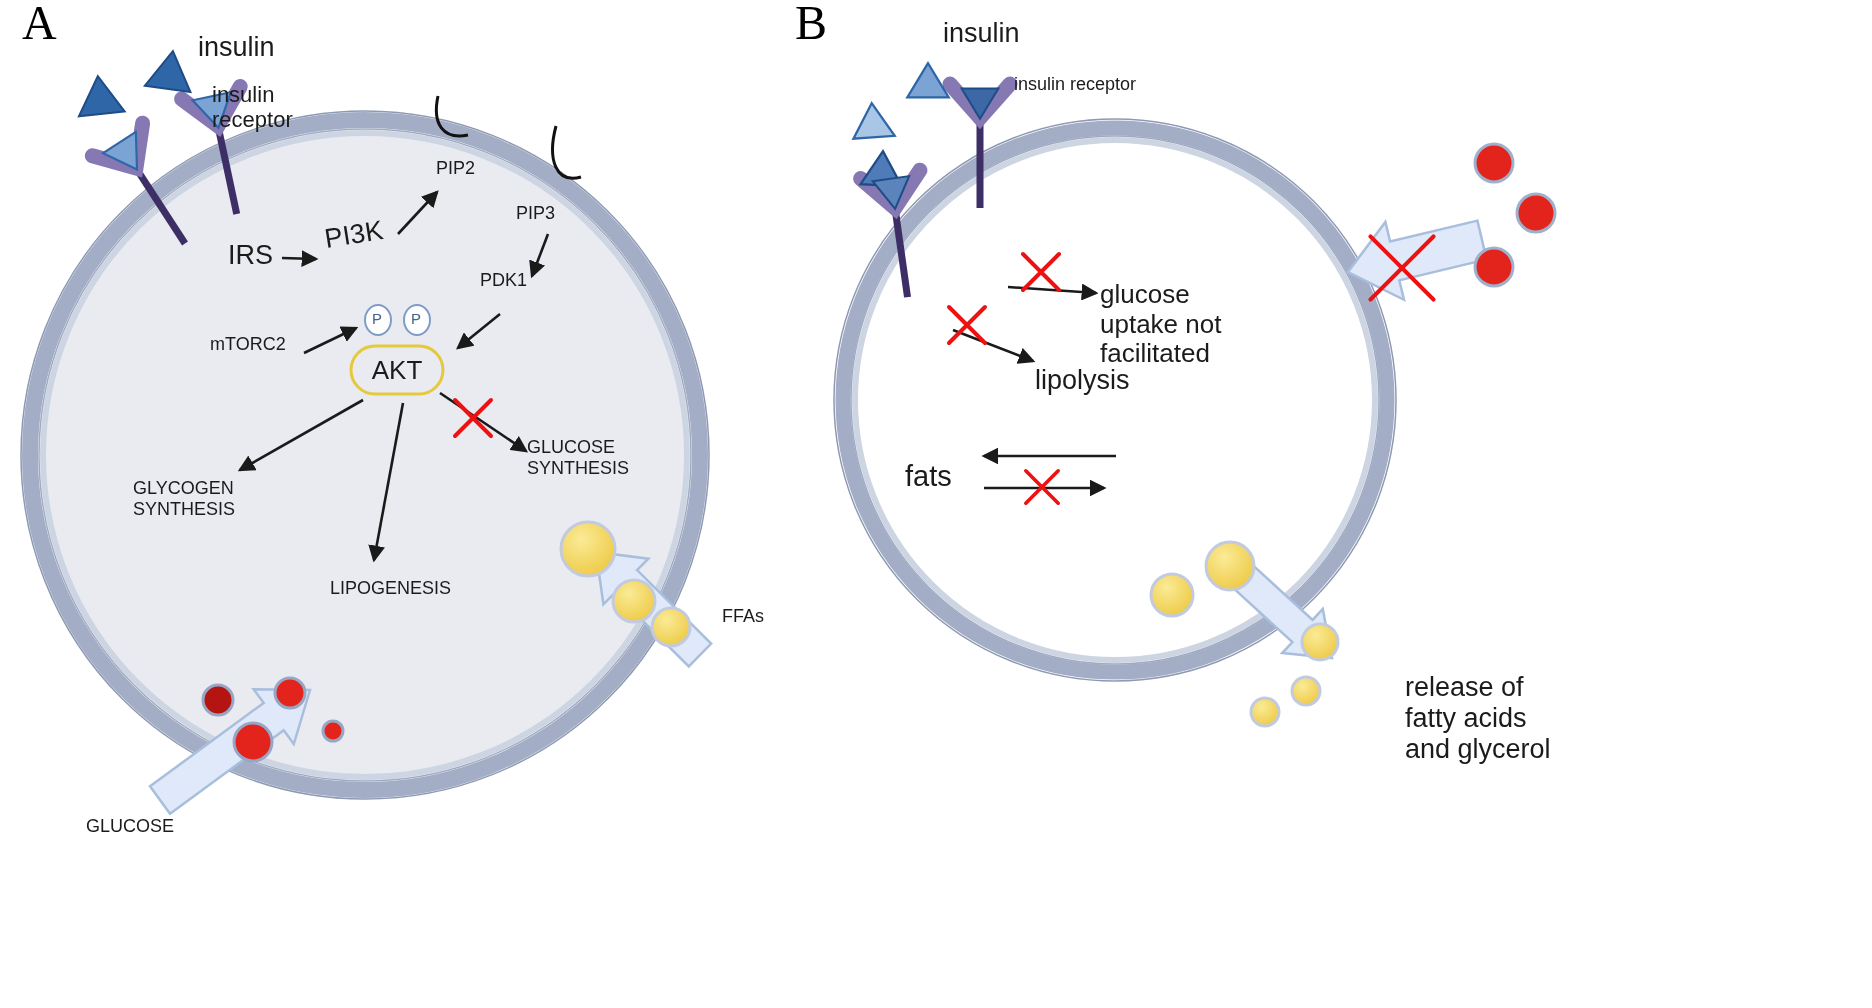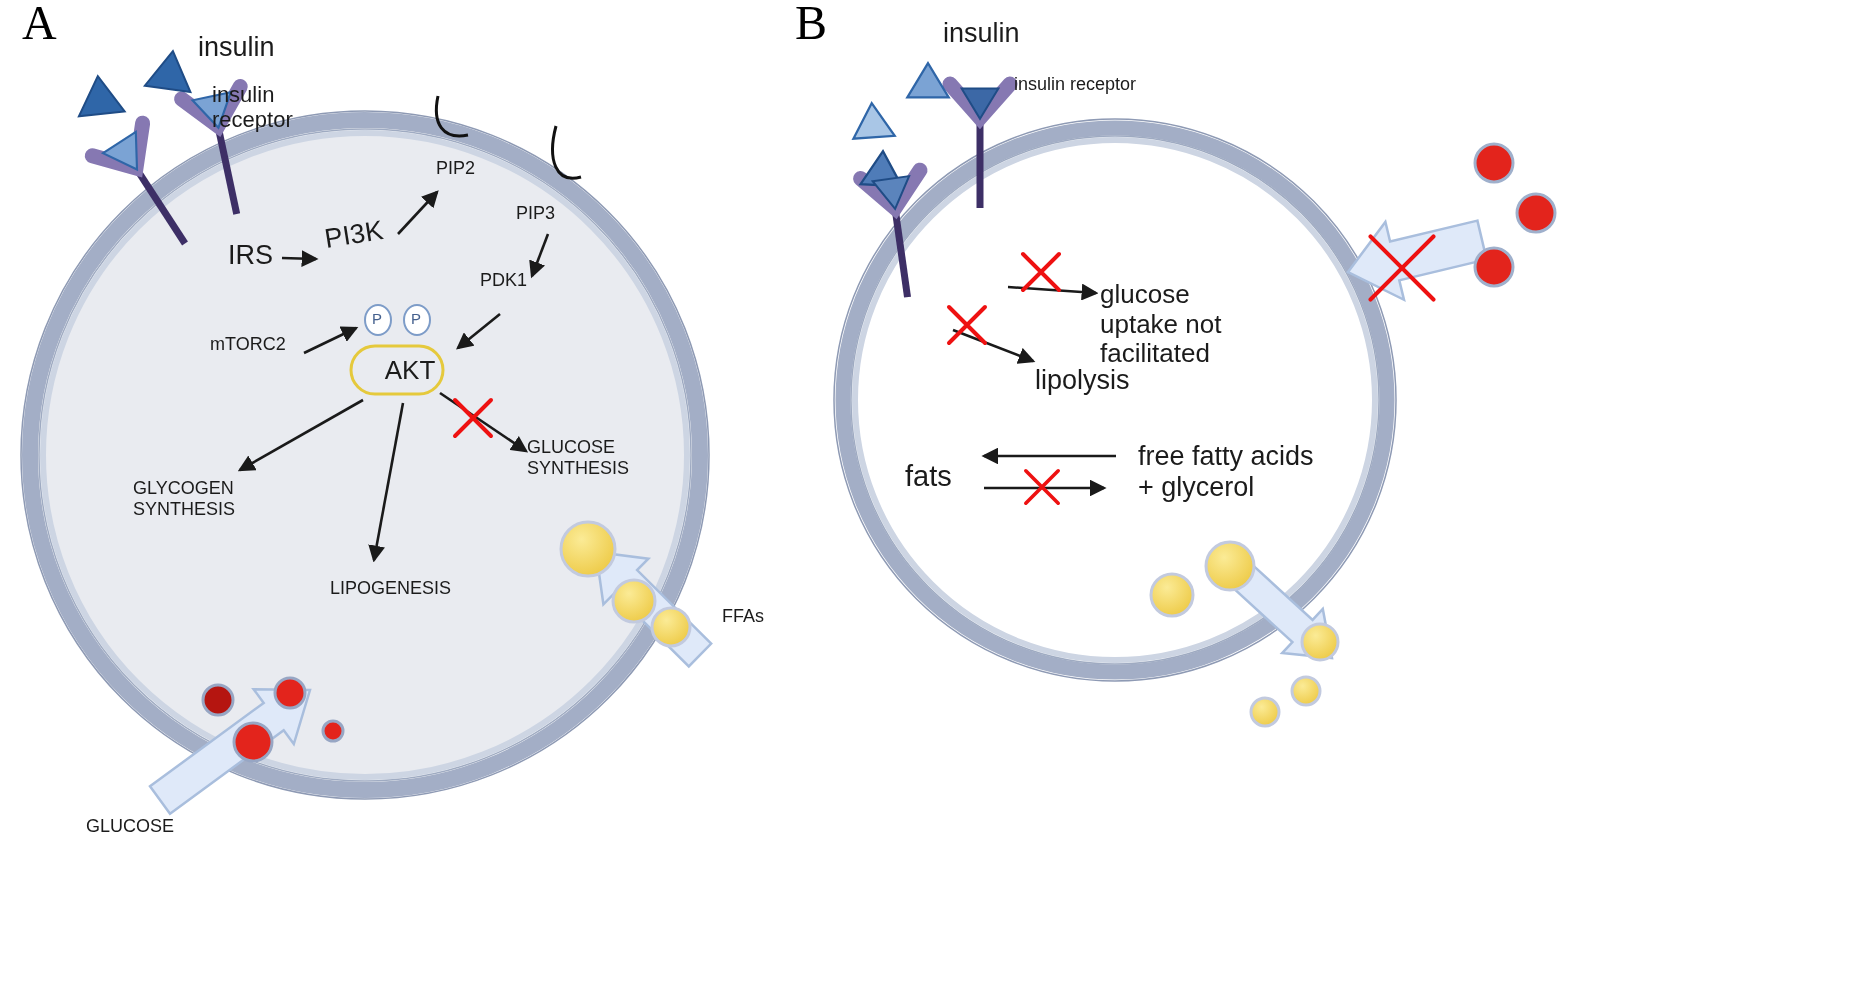--- a/index.html
+++ b/index.html
@@ -135,21 +135,21 @@
   <span class="line">receptor</span>
 </div>
 <div class="label sz27" style="left:228px;top:240px">IRS</div>
 <div class="label sz27 tilt" style="left:325px;top:224px">PI3K</div>
 <div class="label sz24" style="left:436px;top:158px">PIP2</div>
 <div class="label sz24" style="left:516px;top:203px">PIP3</div>
 <div class="label sz24" style="left:480px;top:270px">PDK1</div>
 <div class="label sz24" style="left:210px;top:334px">mTORC2</div>
 <div class="label phos" style="left:372px;top:310px">P</div>
 <div class="label phos" style="left:411px;top:310px">P</div>
-<div class="label sz26" style="left:364px;top:356px;width:92px;text-align:center">AKT</div>
+<div class="label sz26" style="left:351px;top:356px;width:92px;text-align:center">AKT</div>
 <div class="label sz24" style="left:133px;top:478px">
   <span class="line">GLYCOGEN</span>
   <span class="line">SYNTHESIS</span>
 </div>
 <div class="label sz24" style="left:330px;top:578px">LIPOGENESIS</div>
 <div class="label sz24" style="left:527px;top:437px">
   <span class="line">GLUCOSE</span>
   <span class="line">SYNTHESIS</span>
 </div>
 <div class="label sz24" style="left:722px;top:606px">FFAs</div>
@@ -158,18 +158,19 @@
 <div class="label panel-letter" style="left:795px;top:-4px">B</div>
 <div class="label sz27" style="left:943px;top:18px">insulin</div>
 <div class="label sz24" style="left:1014px;top:74px">insulin receptor</div>
 <div class="label sz26" style="left:1100px;top:280px">
   <span class="line">glucose</span>
   <span class="line">uptake not</span>
   <span class="line">facilitated</span>
 </div>
 <div class="label sz27" style="left:1035px;top:365px">lipolysis</div>
 <div class="label sz29" style="left:905px;top:460px">fats</div>
-<div class="label sz27" style="left:1138px;top:441px">
-  <span class="line">free fatty acids</span>
-  <span class="line">+ glycerol</span>
+<div class="label sz27" style="left:1405px;top:672px">
+  <span class="line">release of</span>
+  <span class="line">fatty acids</span>
+  <span class="line">and glycerol</span>
 </div>
 
 </div>
 
 </body></html>

